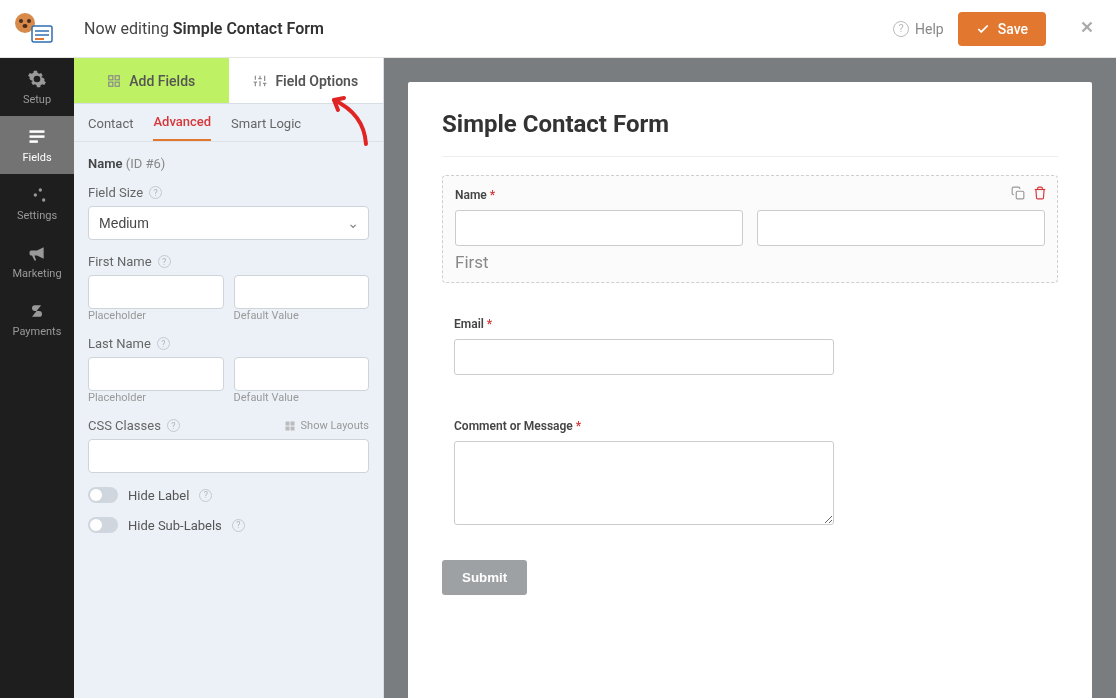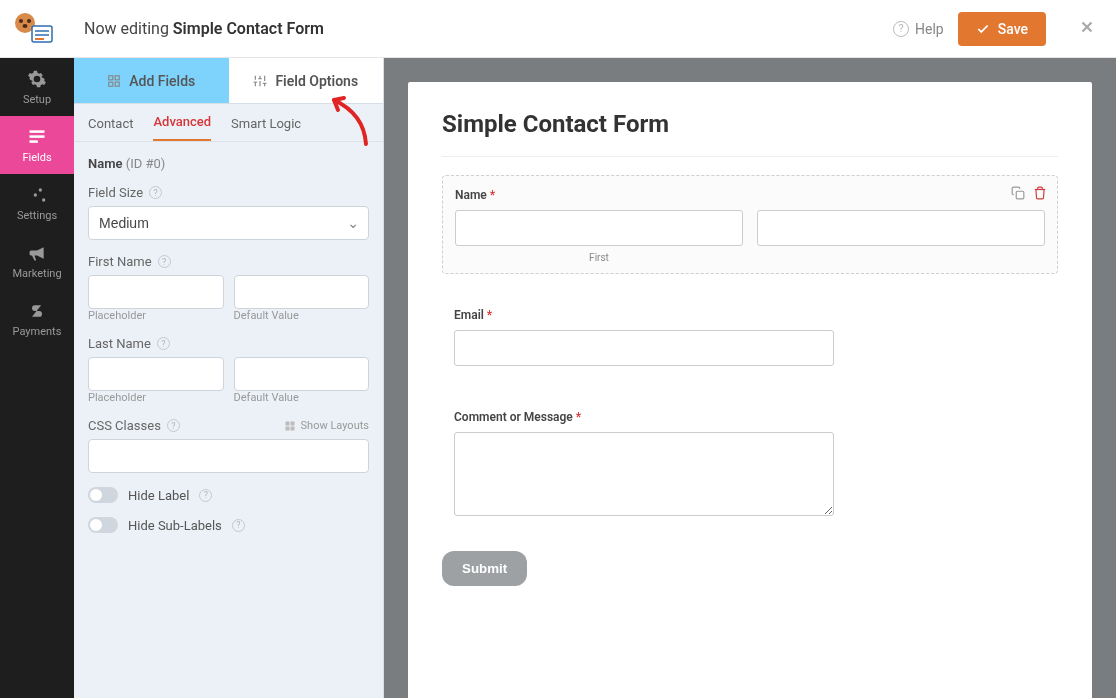--- a/index.html
+++ b/index.html
@@ -19,26 +19,26 @@
 .btngrp .btn + .btn { border-left:1px solid #ccc; }
 .btngrp .btn svg { width:15px; height:15px; stroke:#888; }
 .savebtn { background:#e27730; color:#fff; padding:9px 18px; border-radius:4px; display:flex; align-items:center; gap:8px; font-weight:500; cursor:pointer; }
 .savebtn svg { width:14px; height:14px; }
 .closebtn { margin-left: 18px; color:#aaa; cursor:pointer; }
 .closebtn svg { width:18px; height:18px; }
 
 
 .leftnav { position: absolute; top: 58px; left: 0; bottom: 0; width: 74px; background:#1e1e1e; display:flex; flex-direction:column; }
 .leftnav .item { height: 58px; display:flex; flex-direction:column; align-items:center; justify-content:center; gap:4px; color:#999; cursor:pointer; font-size:11px; }
-.leftnav .item.active { background:#ec4899; color:#fff; }
+.leftnav .item.active { background:#737373; color:#fff; }
 .leftnav .item svg { width:20px; height:20px; }
 
 
 .sidepanel { position:absolute; top:58px; left:74px; width:310px; bottom:0; background:#ecf1f7; display:flex; flex-direction:column; border-right:1px solid #d8dee5; }
-.paneltabs { display:flex; height:46px; background:#7dd3fc; }
+.paneltabs { display:flex; height:46px; background:#bef264; }
 .ptab { flex:1; display:flex; align-items:center; justify-content:center; gap:8px; color:#555; font-weight:500; cursor:pointer; font-size:14px; border-bottom:1px solid #d8dee5; }
 .ptab.active { background:#fff; font-weight:600; }
 .ptab svg { width:14px; height:14px; stroke:#888; }
 
 .subtabs { display:flex; gap:20px; padding: 0 14px; height:38px; align-items:flex-end; border-bottom:1px solid #dbe2ea; font-size:13px; }
 .subtab { padding-bottom:10px; color:#666; cursor:pointer; }
 .subtab.active { color:#d63638; border-bottom:2px solid #e27730; font-weight:500; }
 
 .panelbody { padding: 14px 14px; overflow:auto; }
 .fieldname { margin-bottom: 14px; font-size:13px; }
@@ -70,26 +70,26 @@
 
 .fieldblock { margin-bottom: 22px; padding:12px 12px 10px; border-radius:4px; position:relative; }
 .fieldblock.selected { border:1px dashed #cfcfcf; background:#fbfbfc; }
 .fieldlabel { font-size:12px; font-weight:600; color:#444; margin-bottom:8px; }
 .req { color:#d63638; }
 .fieldicons { position:absolute; top:10px; right:10px; display:flex; gap:8px; }
 .fieldicons svg { width:14px; height:14px; cursor:pointer; }
 .namefields { display:flex; gap:14px; }
 .namefields .nf { flex:1; }
 .nfinput { width:100%; height:36px; border:1px solid #ccc; border-radius:3px; }
-.nflbl { font-size:10px; color:#888; margin-top:6px;text-align:center; }
+.nflbl { font-size:17px; color:#888; margin-top:6px; }
 
 .singleinput { width:100%; max-width:380px; height:36px; border:1px solid #ccc; border-radius:3px; }
 .textarea { width:100%; max-width:380px; height:84px; border:1px solid #ccc; border-radius:3px; resize:both; }
 
-.submitbtn { background:#9ea1a3; color:#fff; padding:10px 20px; border:none; border-radius:12px; font-weight:600; cursor:pointer; }
+.submitbtn { background:#9ea1a3; color:#fff; padding:10px 20px; border:none; border-radius:3px; font-weight:600; cursor:pointer; }
 
 
 .arrow { position:absolute; top:94px; left:326px; pointer-events:none; }
 
 </style>
 </head>
 <body>
 
 <div class="topbar">
   <div class="logo">
@@ -191,21 +191,21 @@
       <span>Field Options</span>
     </div>
   </div>
   <div class="subtabs">
     <div class="subtab">Contact</div>
     <div class="subtab active">Advanced</div>
     <div class="subtab">Smart Logic</div>
   </div>
   <div class="panelbody">
     <div class="fieldname">
-      <strong>Name</strong> <span class="idtxt">(ID #0)</span>
+      <strong>Name</strong> <span class="idtxt">(ID #6)</span>
     </div>
 
     <div class="formrow">
       <div class="lbl">
         <span>Field Size</span>
           <span class="helpdot">?</span>
       </div>
       <div class="selectwrap">
         <select>
           <option>Medium</option>

